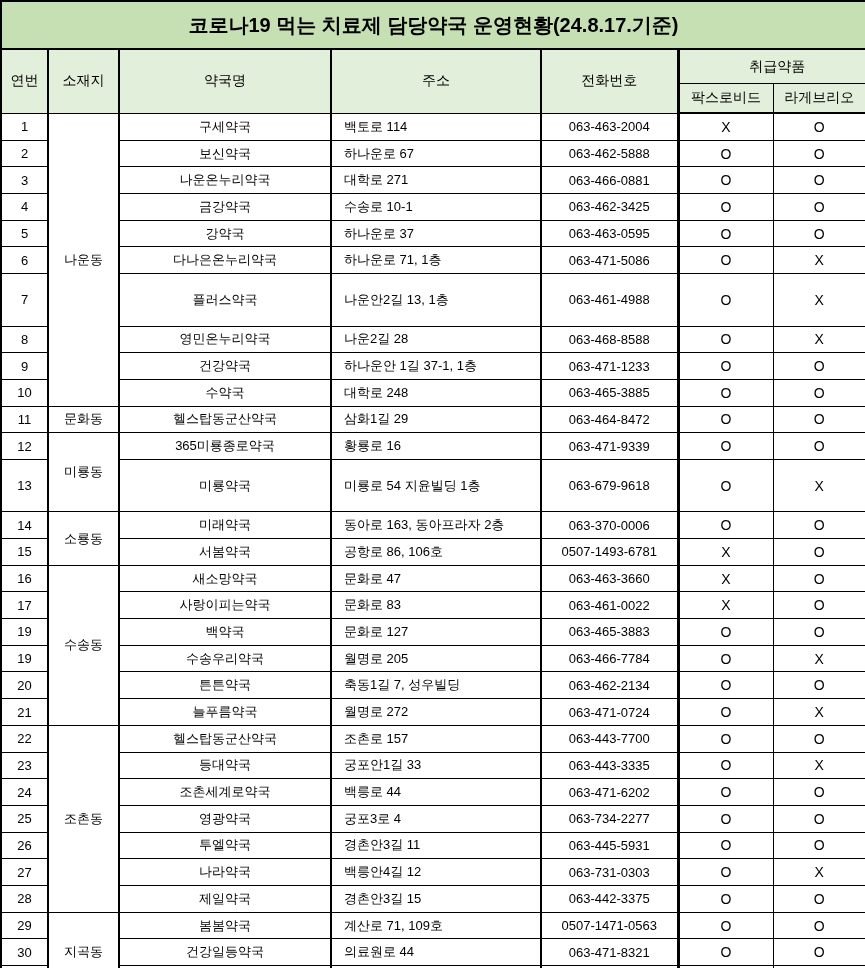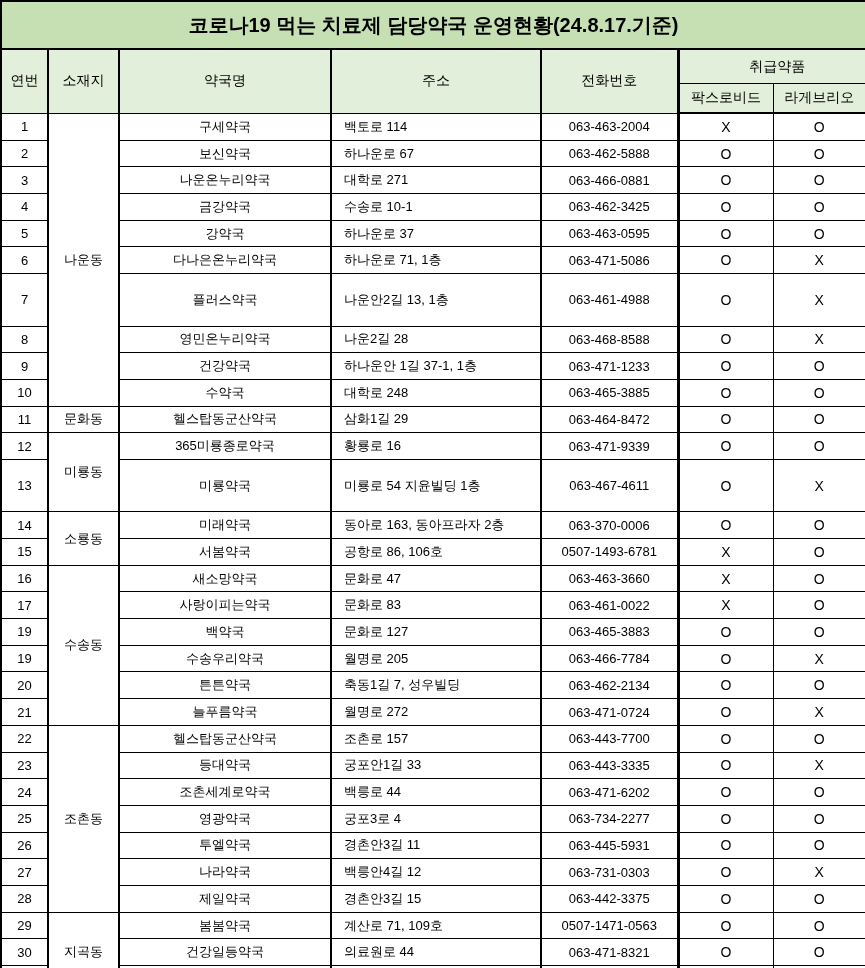--- a/index.html
+++ b/index.html
@@ -192,21 +192,21 @@
           <td class="c-name">365미룡종로약국</td>
           <td class="c-addr">황룡로 16</td>
           <td class="c-phone">063-471-9339</td>
           <td class="c-ox c-pax">O</td>
           <td class="c-ox c-lag">O</td>
         </tr>
         <tr class="tall">
           <td class="c-no">13</td>
           <td class="c-name">미룡약국</td>
           <td class="c-addr">미룡로 54 지윤빌딩 1층</td>
-          <td class="c-phone">063-467-4611</td>
+          <td class="c-phone">063-679-9618</td>
           <td class="c-ox c-pax">O</td>
           <td class="c-ox c-lag">X</td>
         </tr>
         <tr>
           <td class="c-no">14</td>
           <td class="c-loc" rowspan="2">소룡동</td>
           <td class="c-name">미래약국</td>
           <td class="c-addr">동아로 163, 동아프라자 2층</td>
           <td class="c-phone">063-370-0006</td>
           <td class="c-ox c-pax">O</td>

